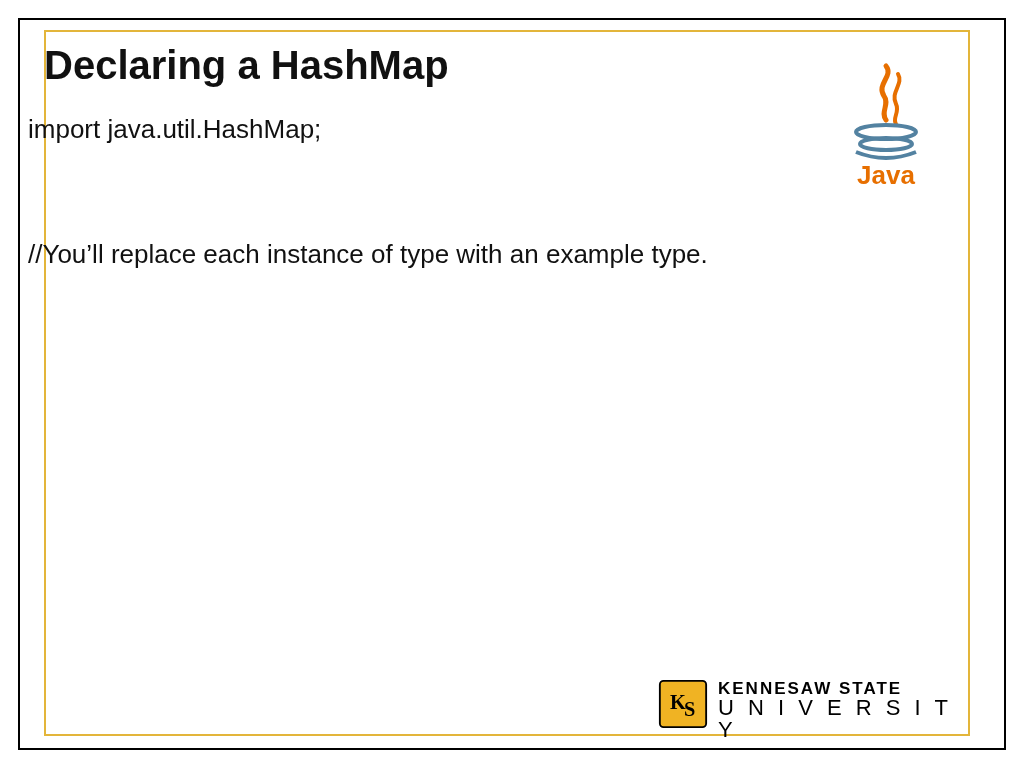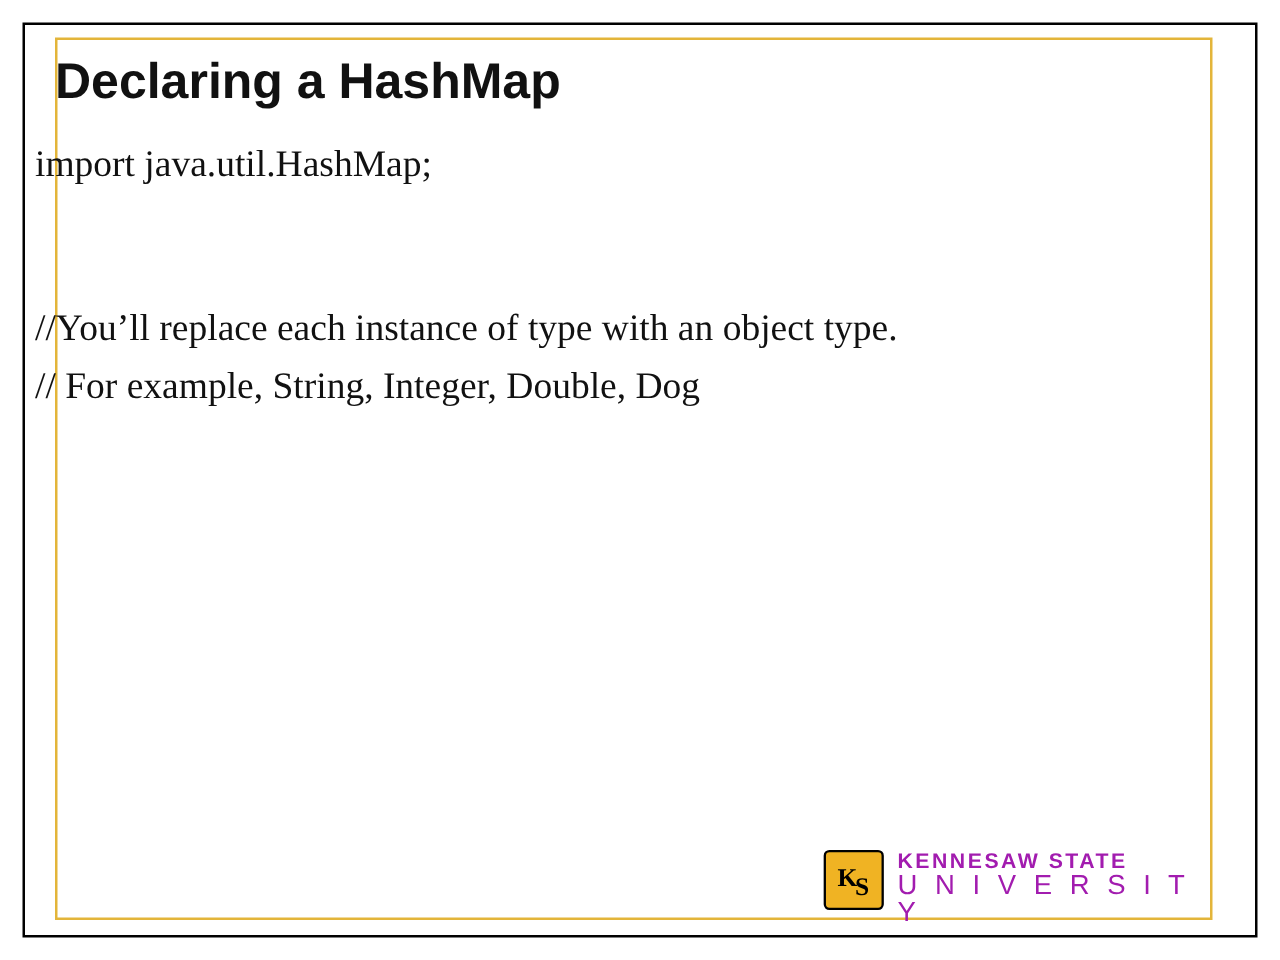--- a/index.html
+++ b/index.html
@@ -36,23 +36,22 @@
     right: 28px;
     bottom: 22px;
   }
   .title {
     font-size: 40px;
     font-weight: 700;
     margin: 20px 0 24px 16px;
     line-height: 1.15;
   }
   .body {
-    font-size: 30px;
+    font-size: 26px;
     line-height: 1.35;
-    font-family: Liberation Serif, serif;
   }
   .body .para {
     margin: 0 0 6px 0;
   }
   .body .gap {
     height: 42px;
   }
 
   
   .java-logo {
@@ -71,21 +70,21 @@
     width: 320px;
     height: 56px;
     display: flex;
     align-items: center;
     justify-content: flex-end;
   }
   .ksu-logo svg { flex: 0 0 auto; }
   .ksu-text {
     margin-left: 10px;
     line-height: 1.0;
-    color: #a21caf;
+    color: #000000;
     letter-spacing: 0.5px;
     margin-top: 12px;
   }
   .ksu-text .l1 {
     font-size: 17px;
     font-weight: 700;
     letter-spacing: 2px;
   }
   .ksu-text .l2 {
     font-size: 22px;
@@ -94,29 +93,41 @@
   }
 </style>
 </head>
 <body>
 
 <div class="outer-frame"></div>
 <div class="inner-frame"></div>
 
 <div class="content">
 
+  <div class="java-logo">
+    <svg viewBox="0 0 100 130" width="100" height="130">
+
+      <path d="M50 4 C58 14, 40 22, 48 34 C54 42, 44 50, 50 58" fill="none" stroke="#e76f00" stroke-width="5" stroke-linecap="round"></path>
+      <path d="M62 12 C68 22, 54 30, 60 42 C64 50, 56 56, 60 62" fill="none" stroke="#e76f00" stroke-width="4" stroke-linecap="round"></path>
+
+      <ellipse cx="50" cy="70" rx="30" ry="7" fill="none" stroke="#5382a1" stroke-width="4"></ellipse>
+      <ellipse cx="50" cy="82" rx="26" ry="6" fill="none" stroke="#5382a1" stroke-width="4"></ellipse>
+      <path d="M20 90 Q50 102 80 90" fill="none" stroke="#5382a1" stroke-width="4"></path>
+
+      <text x="50" y="122" text-anchor="middle" font-family="Arial" font-size="26" font-weight="700" fill="#e76f00">Java</text>
+    </svg>
+  </div>
 
   <h1 class="title">Declaring a HashMap</h1>
 
   <div class="body">
     <div class="para">import java.util.HashMap;</div>
     <div class="gap"></div>
     <div class="gap"></div>
-    <div class="para">//You’ll replace each instance of type with an object type.</div>
-    <div class="para">// For example, String, Integer, Double, Dog</div>
+    <div class="para">//You’ll replace each instance of type with an example type.</div>
   </div>
 
 </div>
 
 <div class="ksu-logo">
   <svg viewBox="0 0 54 54" width="50" height="50">
     <rect x="2" y="2" width="50" height="50" rx="4" fill="#f0b323" stroke="#000" stroke-width="2"></rect>
     <text x="13" y="32" font-family="Georgia, serif" font-size="22" font-weight="700" fill="#000">K</text>
     <text x="28" y="40" font-family="Georgia, serif" font-size="22" font-weight="700" fill="#000">S</text>
   </svg>

